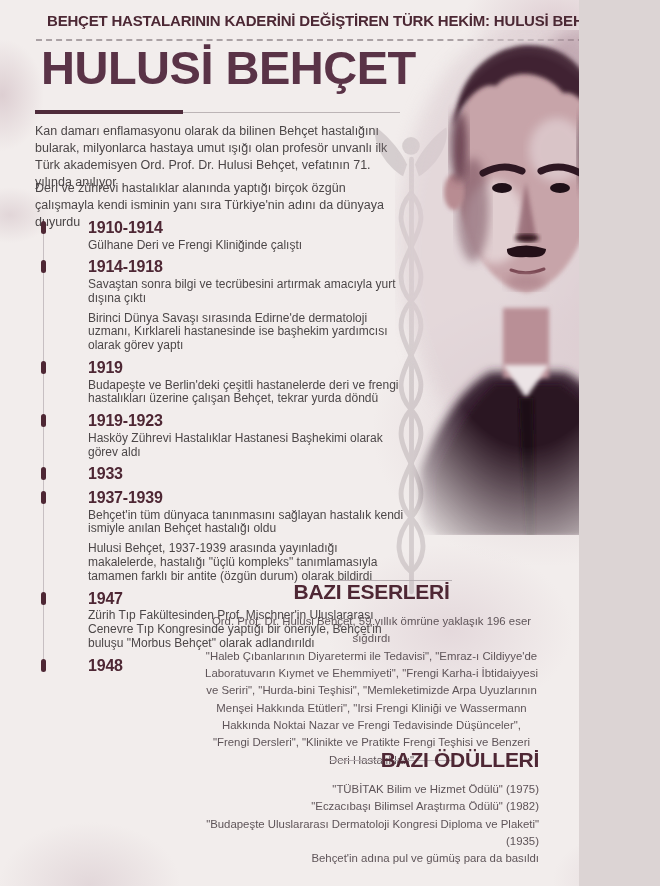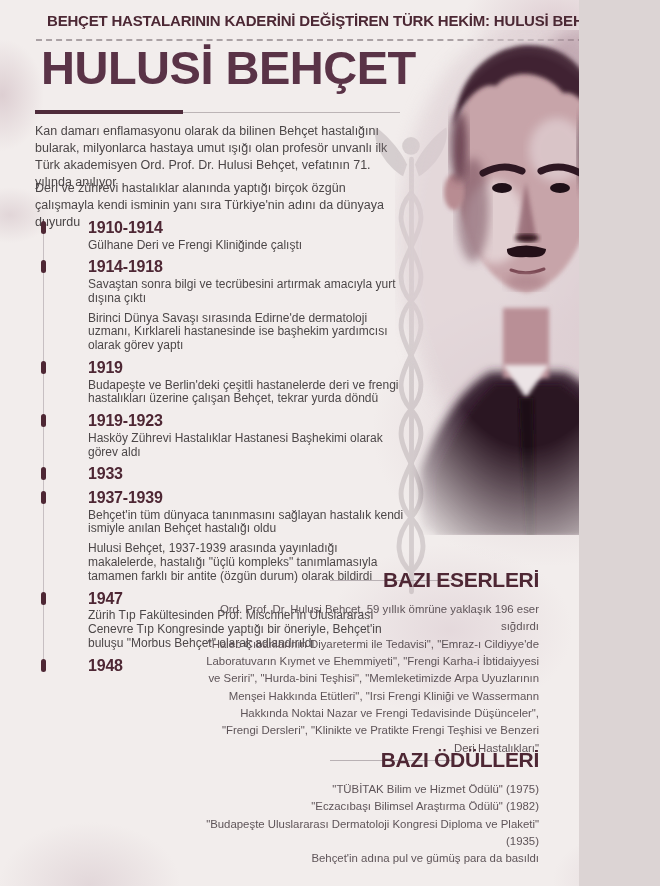--- a/index.html
+++ b/index.html
@@ -44,21 +44,21 @@
   .portrait{
     position:absolute;left:395px;top:30px;width:265px;height:505px;
     -webkit-mask-image:radial-gradient(ellipse 72% 70% at 50% 44%, #000 55%, transparent 98%);
     mask-image:radial-gradient(ellipse 72% 70% at 50% 44%, #000 55%, transparent 98%);
   }
   .caduceus{position:absolute;left:352px;top:95px;width:118px;height:560px;opacity:.28;}
   
   .side{position:absolute;right:40px;width:335px;text-align:right;}
   .side h2{margin:0 0 9px;font-size:21px;font-weight:800;letter-spacing:-.3px;color:#4e2734;}
   .side p{margin:0;font-size:11.4px;line-height:1.52;color:#5e5458;}
-  .works{top:568px;}
+  .works{top:580px;text-align:center;}
   .awards{top:748px;}
   .side-line{position:absolute;height:1px;background:#b9b1b4;}
   .works-line{left:330px;top:580px;width:122px;}
   .awards-line{left:330px;top:760px;width:122px;}
   .accent-bar{position:absolute;left:640px;top:544px;width:17px;height:310px;background:#693a4e;}
 </style>
 </head>
 <body>
 
 <div class="page">

